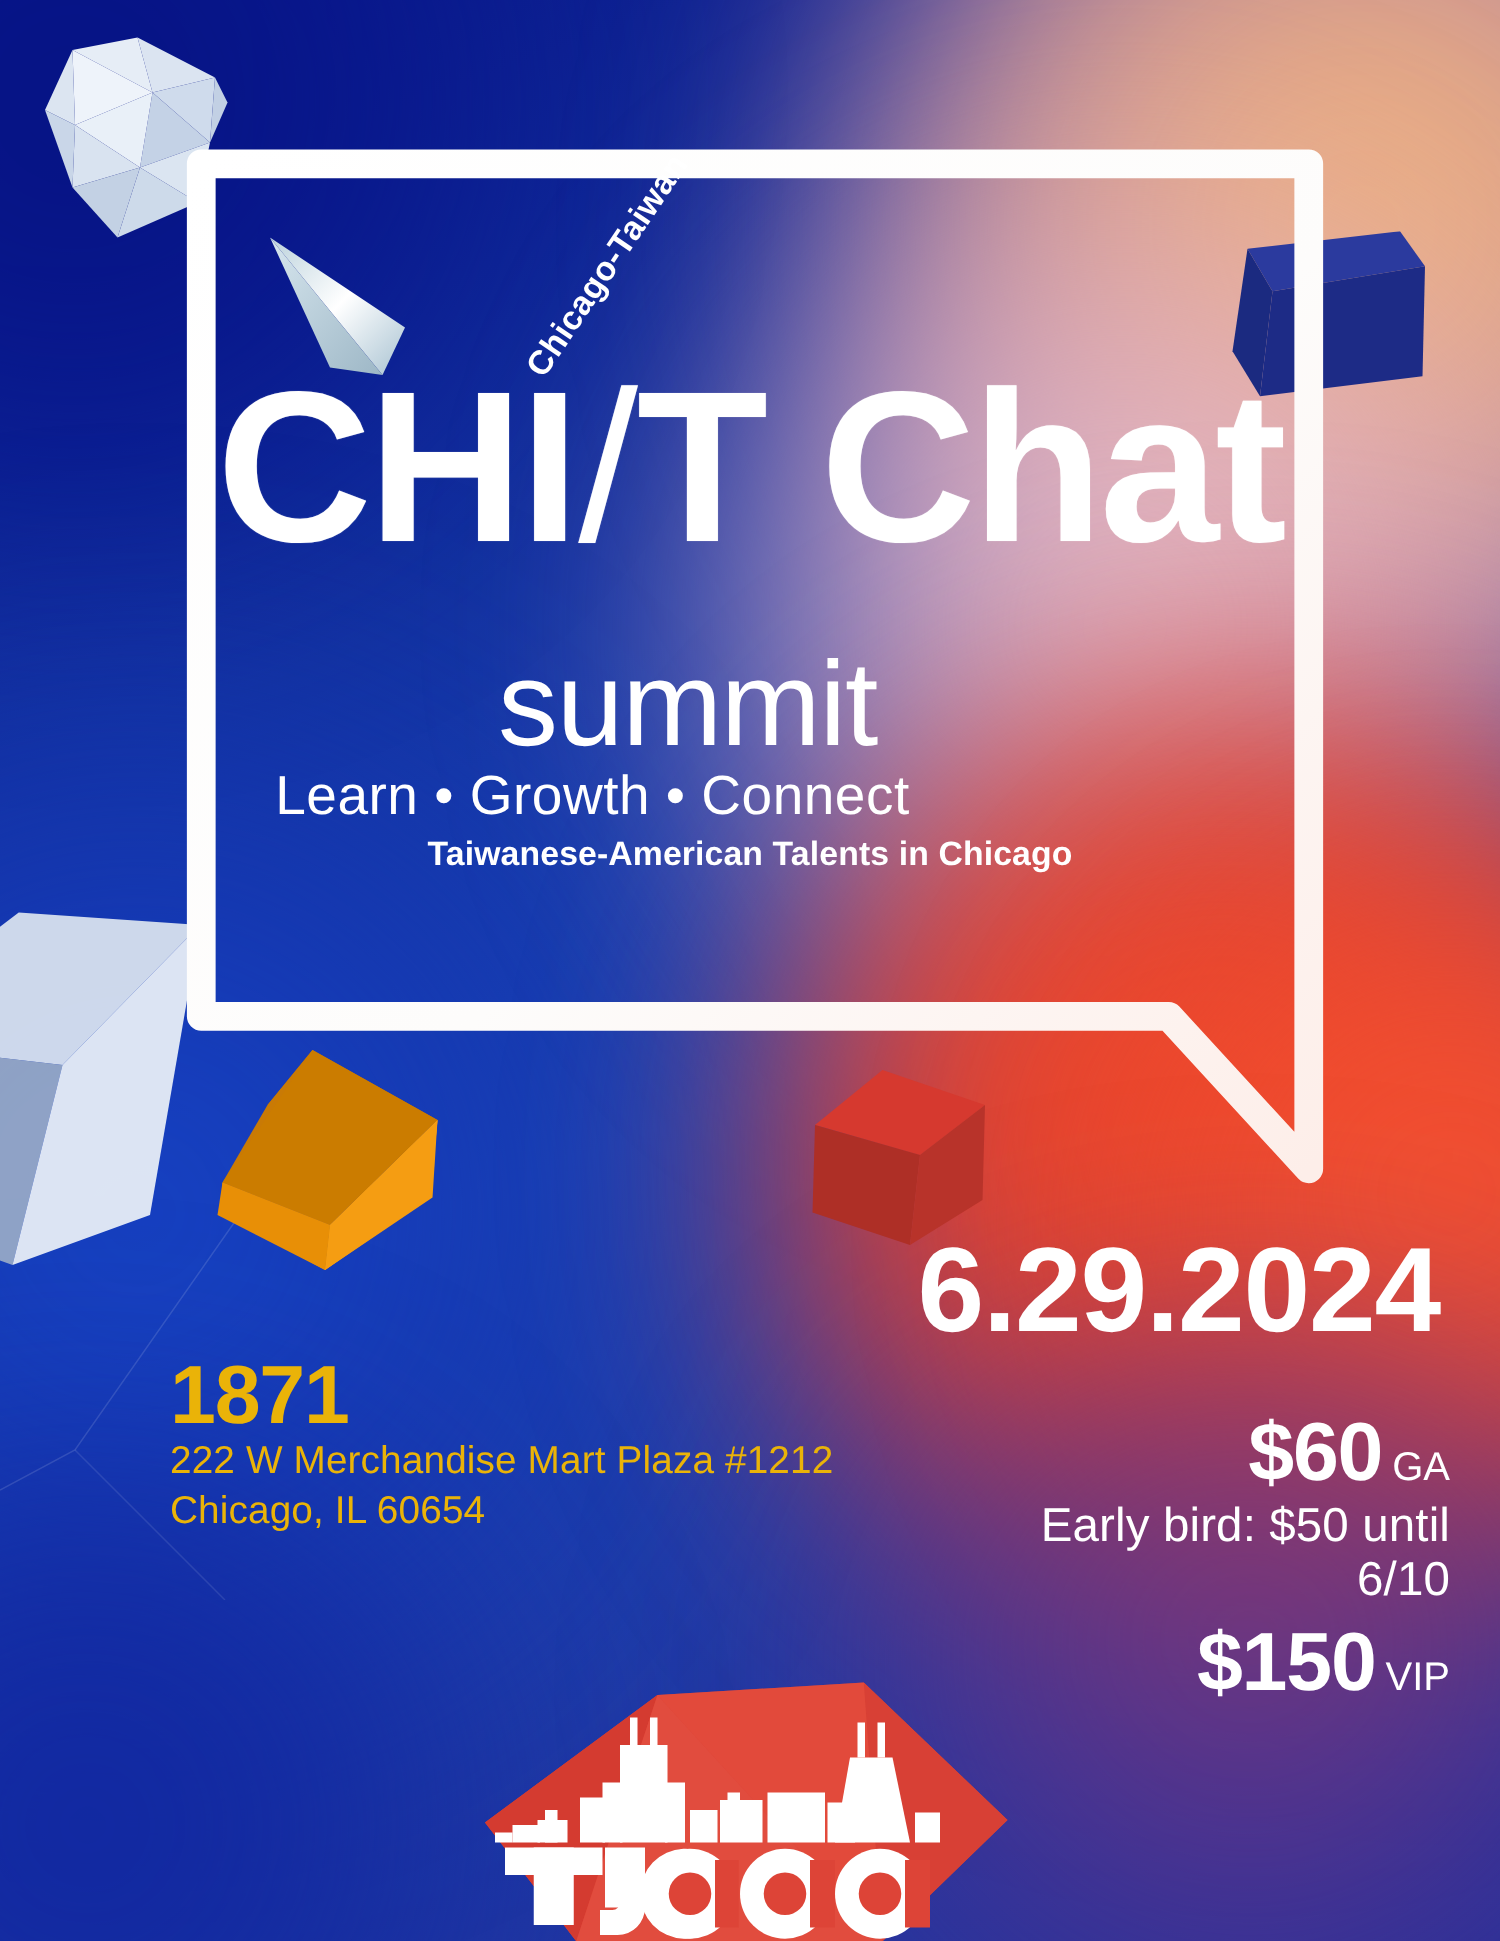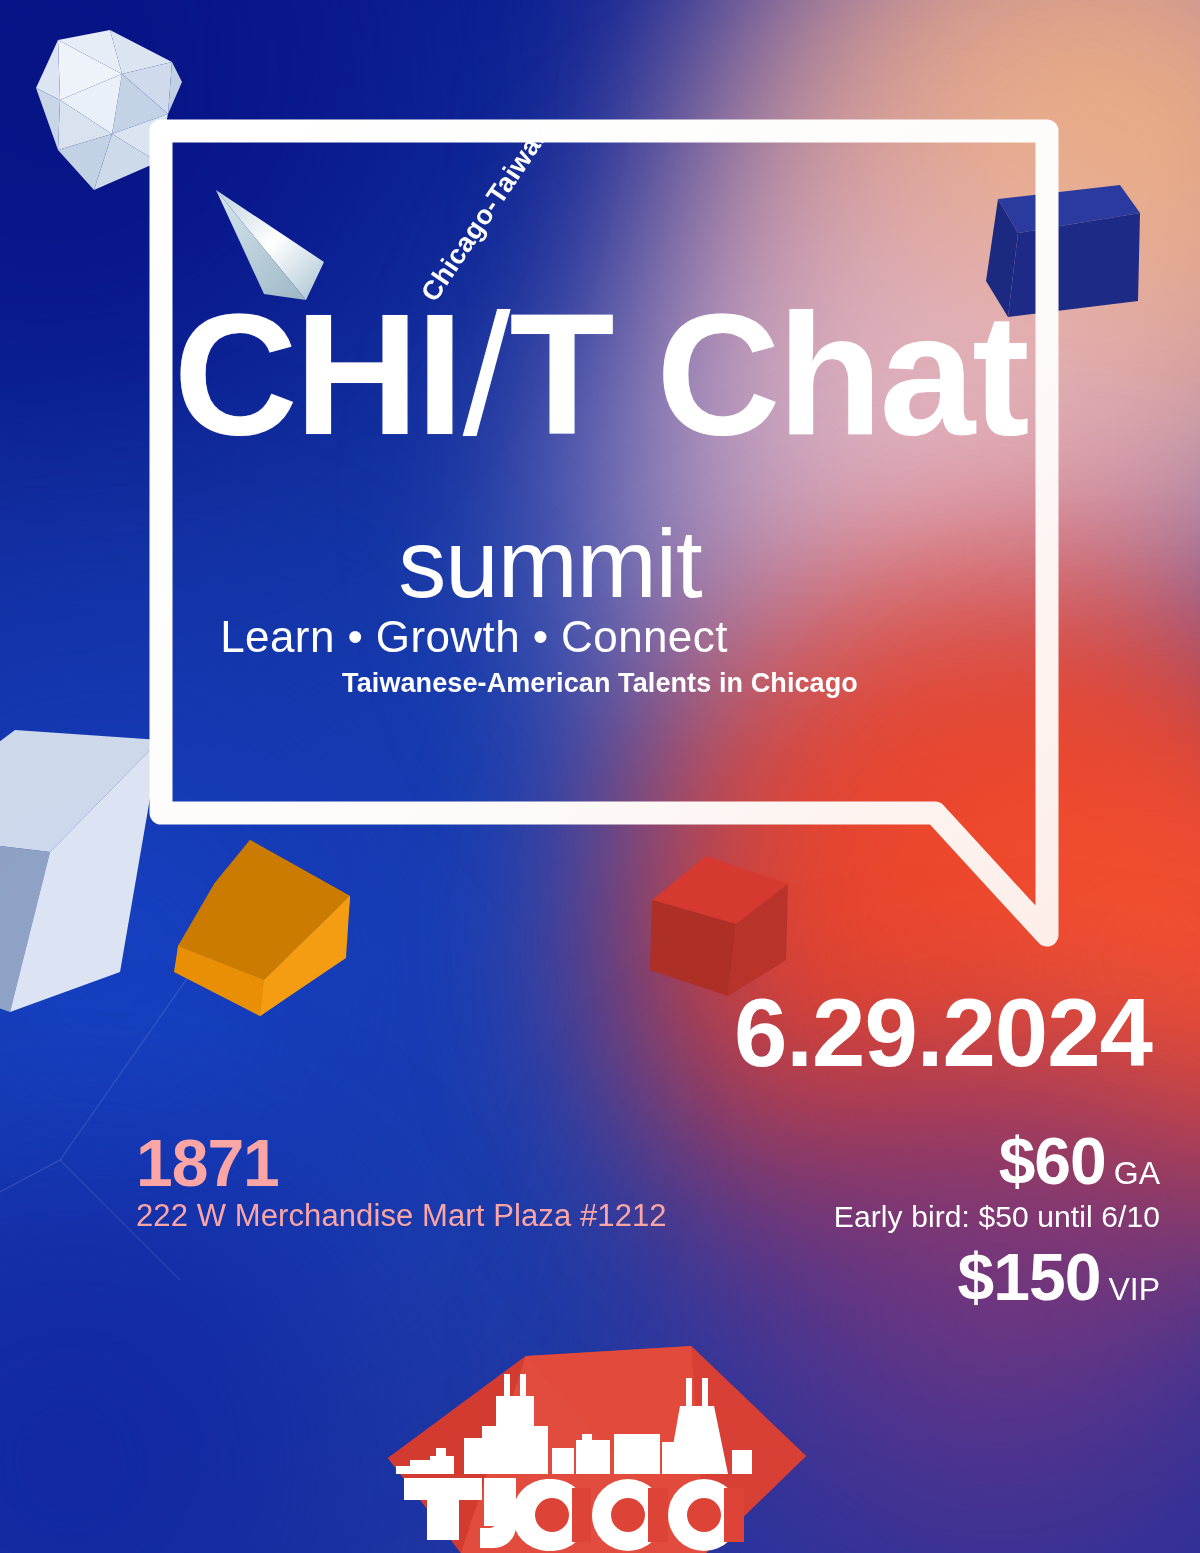--- a/index.html
+++ b/index.html
@@ -63,28 +63,28 @@
     font-size:44px;font-weight:400;color:#ffffff;letter-spacing:.4px;
   }
   .subtagline{
     position:absolute;left:0;top:668px;width:1200px;text-align:center;
     font-size:27px;font-weight:700;color:#ffffff;letter-spacing:.1px;
   }
   .date{
     position:absolute;left:0;top:985px;width:1152px;text-align:right;
     font-size:96px;font-weight:700;color:#fff;letter-spacing:-1px;line-height:1;
   }
-  .venue{position:absolute;left:136px;top:1130px;color:#fca5a5;}
+  .venue{position:absolute;left:136px;top:1082px;color:#eab308;}
   .venue-name{font-size:66px;font-weight:700;line-height:1.0;letter-spacing:-1px;}
   .venue-line{font-size:31px;font-weight:400;line-height:1.28;letter-spacing:.1px;}
   .pricing{position:absolute;left:760px;top:1128px;width:400px;color:#fff;text-align:right;}
   .price-row{white-space:nowrap;line-height:1;}
   .price-big{font-size:66px;font-weight:700;letter-spacing:-1px;}
   .price-tag{font-size:32px;font-weight:400;margin-left:8px;}
-  .price-note{font-size:30px;font-weight:400;margin-top:6px;letter-spacing:.1px;}
+  .price-note{font-size:38px;font-weight:400;margin-top:6px;letter-spacing:.1px;}
   .price-row.vip{margin-top:10px;}
 
   
   .tjccc{position:absolute;left:376px;top:1338px;width:460px;height:215px;}
 </style>
 </head>
 <body>
 
 <div class="poster">
 
@@ -199,20 +199,21 @@
 
   <div class="summit">summit</div>
   <div class="tagline">Learn • Growth • Connect</div>
   <div class="subtagline">Taiwanese-American Talents in Chicago</div>
 
   <div class="date">6.29.2024</div>
 
   <div class="venue">
     <div class="venue-name">1871</div>
     <div class="venue-line">222 W Merchandise Mart Plaza #1212</div>
+    <div class="venue-line">Chicago, IL 60654</div>
   </div>
 
   <div class="pricing">
     <div class="price-row">
       <span class="price-big">$60</span><span class="price-tag">GA</span>
     </div>
     <div class="price-note">Early bird: $50 until 6/10</div>
     <div class="price-row vip">
       <span class="price-big">$150</span><span class="price-tag">VIP</span>
     </div>

